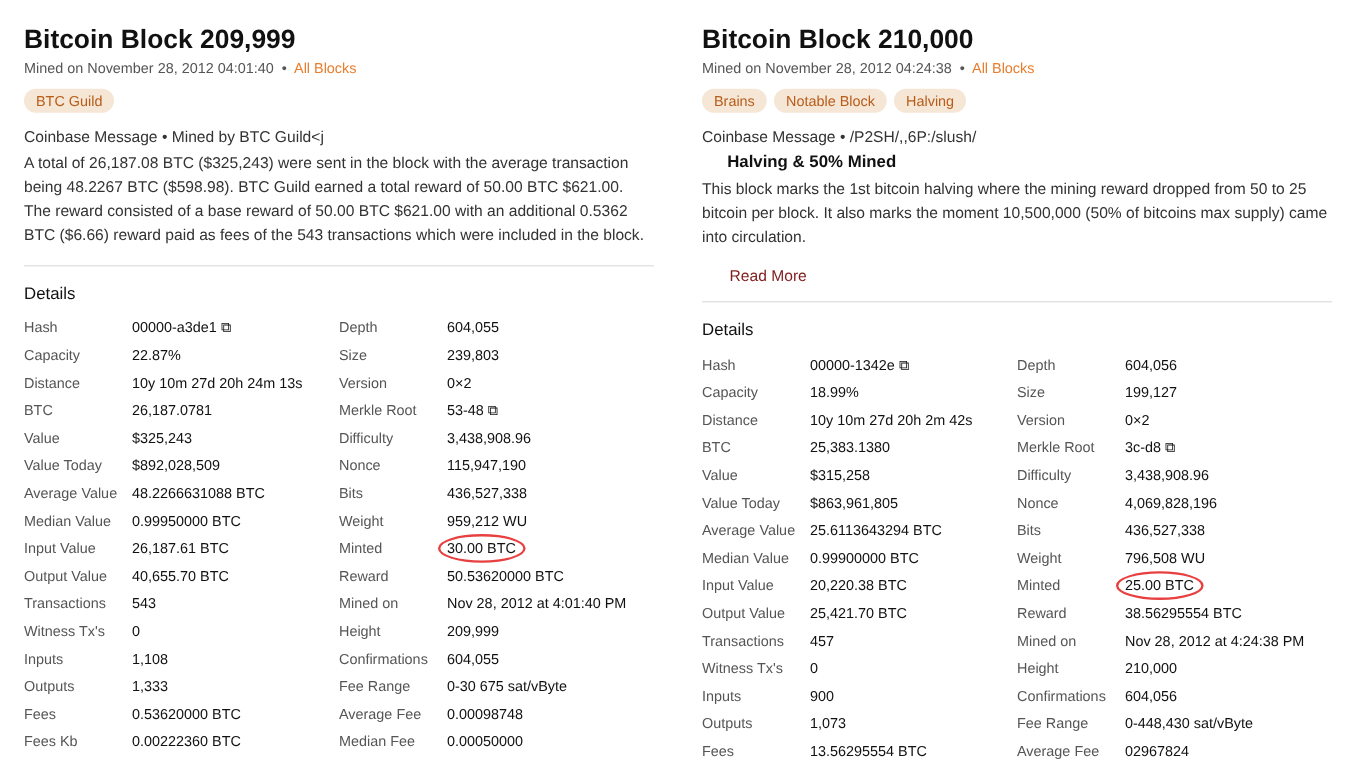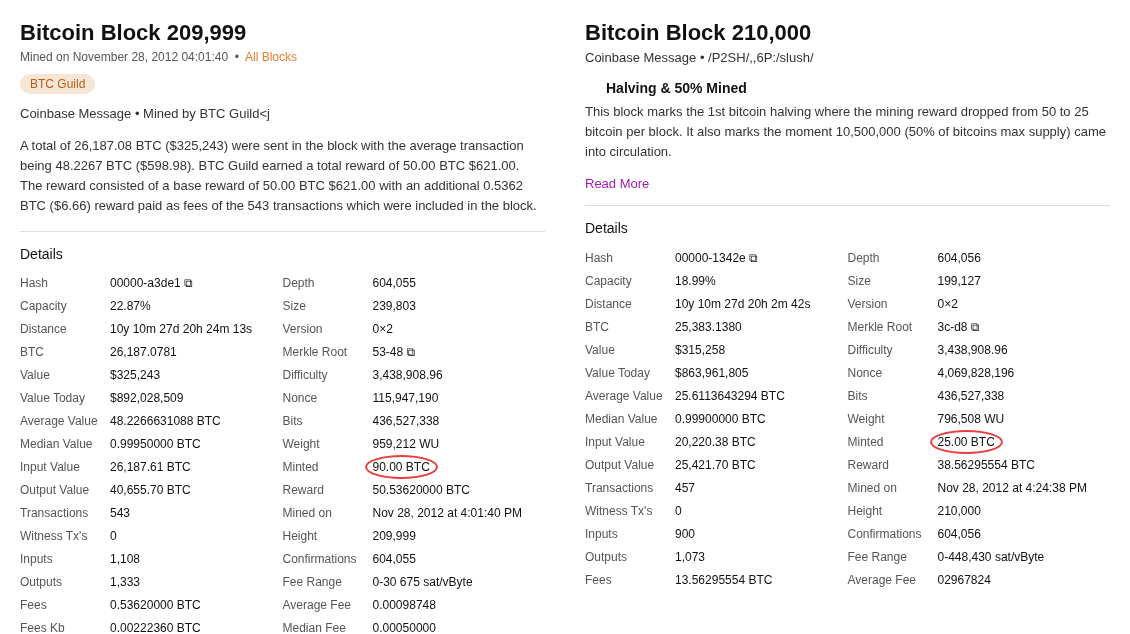--- a/index.html
+++ b/index.html
@@ -44,44 +44,45 @@
       background: #f5e6d5;
       color: #b85c1a;
       border-radius: 12px;
       padding: 3px 10px;
       font-size: 12px;
       font-weight: 500;
     }
     .coinbase-label {
       font-weight: 700;
       font-size: 13px;
-      margin-bottom: 15px;
+      margin-bottom: 5px;
     }
     .coinbase-label span {
       font-weight: 400;
       color: #333;
     }
     .description {
       font-size: 13px;
       color: #333;
       line-height: 1.55;
       margin-bottom: 10px;
     }
     .halving-title {
       font-weight: 700;
       font-size: 14px;
       margin-bottom: 6px;
       padding-left: 21px;
     }
     .read-more {
-      color: #a21caf;
+      color: #7f1d1d;
       text-decoration: none;
       font-size: 13px;
       display: inline-block;
       margin-top: 4px;
+      margin-left: 23px;
     }
     .divider {
       border: none;
       border-top: 1px solid #ddd;
       margin: 14px 0;
     }
     .details-title {
       font-weight: 400;
       font-size: 14px;
       margin-bottom: 10px;
@@ -247,21 +248,21 @@
           <div class="detail-row">
             <span class="detail-key">Bits</span>
             <span class="detail-val">436,527,338</span>
           </div>
           <div class="detail-row">
             <span class="detail-key">Weight</span>
             <span class="detail-val">959,212 WU</span>
           </div>
           <div class="detail-row">
             <span class="detail-key">Minted</span>
-            <span class="detail-val"><span class="minted-oval">90.00 BTC</span></span>
+            <span class="detail-val"><span class="minted-oval">30.00 BTC</span></span>
           </div>
           <div class="detail-row">
             <span class="detail-key">Reward</span>
             <span class="detail-val">50.53620000 BTC</span>
           </div>
           <div class="detail-row">
             <span class="detail-key">Mined on</span>
             <span class="detail-val">Nov 28, 2012 at 4:01:40 PM</span>
           </div>
           <div class="detail-row">
@@ -287,20 +288,30 @@
           <div class="detail-row">
             <span class="detail-key">Miner</span>
             <span class="detail-val">BTC Guild</span>
           </div>
         </div>
     </div>
   </div>
 
   <div class="block-panel">
     <h1>Bitcoin Block 210,000</h1>
+    <div class="mined-line">
+      <span>Mined on November 28, 2012 04:24:38</span>
+      &nbsp;•&nbsp;
+      <a href="#">All Blocks</a>
+    </div>
+    <div class="tags" id="right-tags">
+        <span class="tag">Brains</span>
+        <span class="tag">Notable Block</span>
+        <span class="tag">Halving</span>
+      </div>
     <div class="coinbase-label">
       <span>Coinbase Message</span><span> • /P2SH/,,6P:/slush/</span>
     </div>
     <div class="halving-title">Halving &amp; 50% Mined</div>
     <p class="description">This block marks the 1st bitcoin halving where the mining reward dropped from 50 to 25 bitcoin per block. It also marks the moment 10,500,000 (50% of bitcoins max supply) came into circulation.</p>
     <a href="#" class="read-more">Read More</a>
     <hr class="divider">
     <div class="details-title">Details</div>
     <div class="details-grid">
       <div class="details-col" id="right-col-left">

